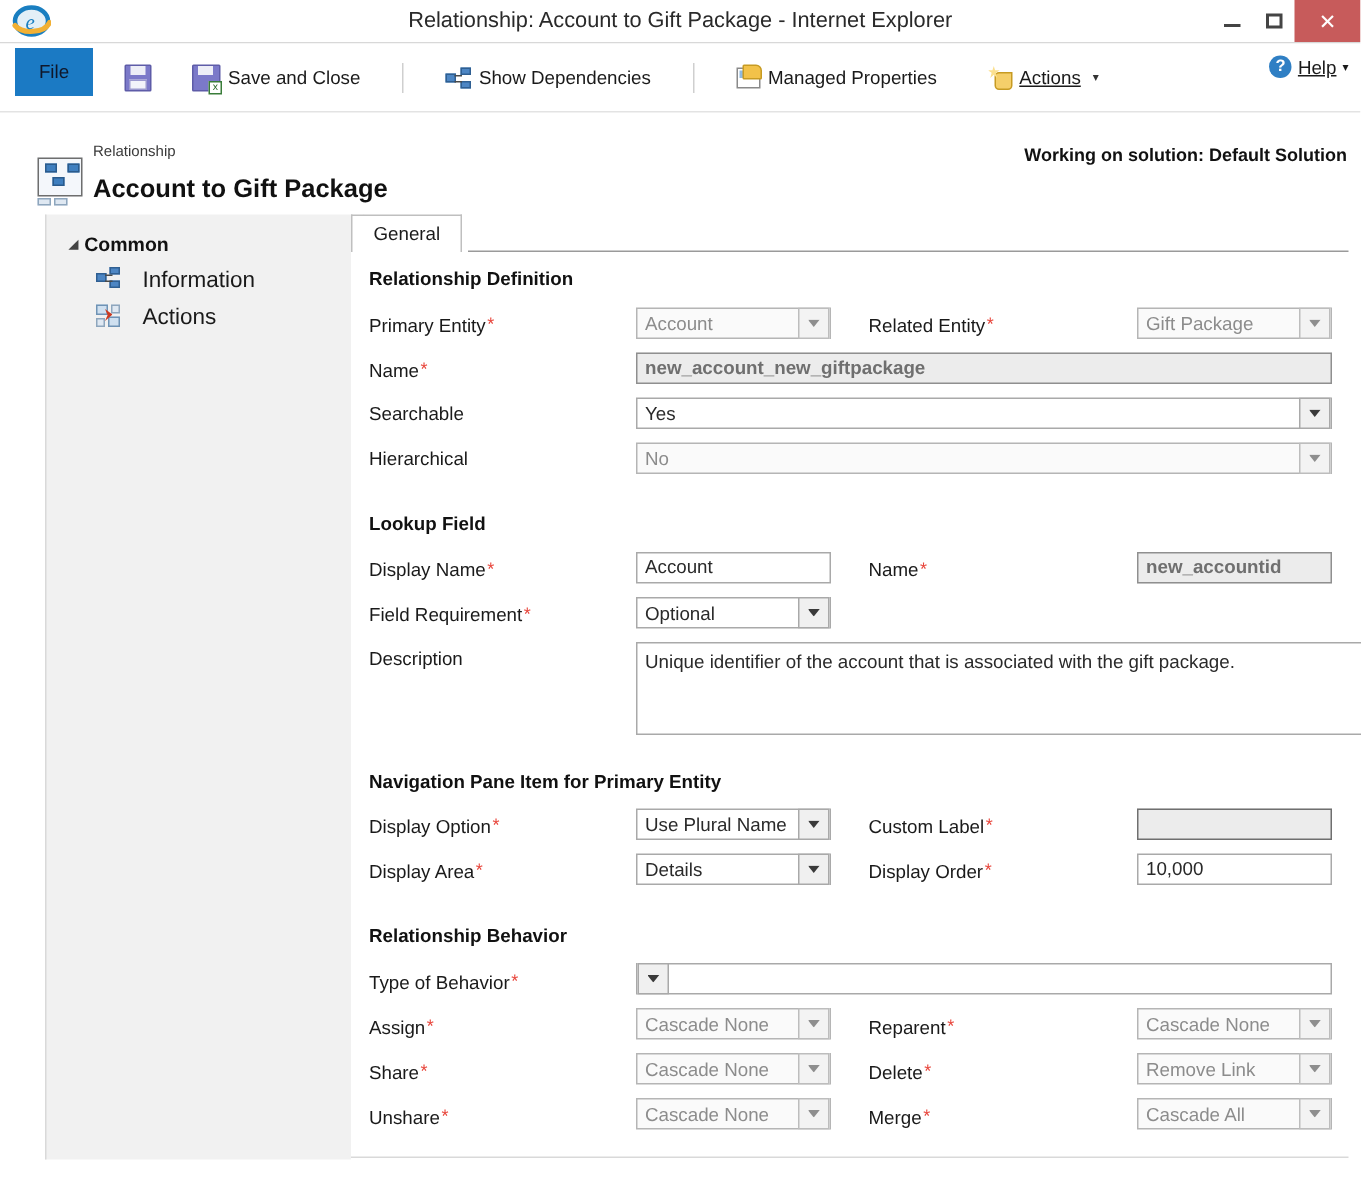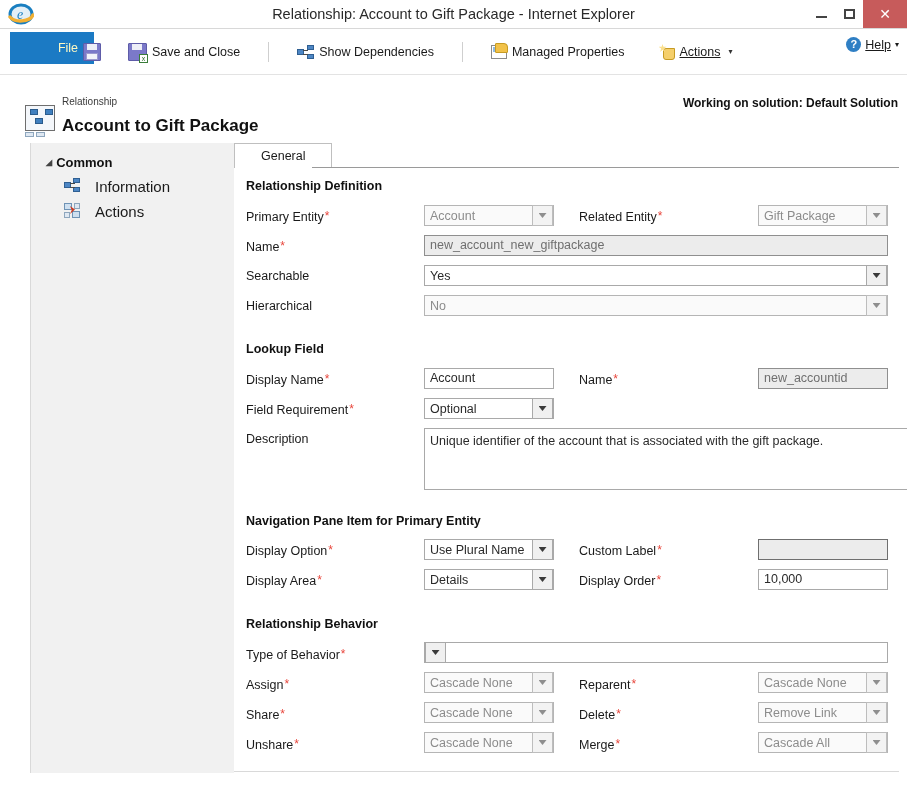--- a/index.html
+++ b/index.html
@@ -29,22 +29,22 @@
   .win-btn.close{width:44px;background:#c75b5b;color:#fff;font-size:14px;}
   .glyph-min{display:block;width:11px;height:2px;background:#444;margin-top:6px;}
   .glyph-max{display:block;width:11px;height:10px;border:2px solid #444;box-sizing:border-box;}
   
   .ribbon{
     position:relative;height:45px;background:#ffffff;
     border-bottom:1px solid #e3e3e3;
   }
   .file-tab{
     position:absolute;left:10px;top:3px;width:52px;height:32px;
-    background:#1b7ac4;color:#fef9c3;font-size:12.5px;
-    display:flex;align-items:center;justify-content:center;padding-left:32px;
+    background:#1b7ac4;color:#0f172a;font-size:12.5px;
+    display:flex;align-items:center;justify-content:center;
   }
   .cmds{
     position:absolute;left:74px;top:0;right:0;height:45px;
     display:flex;align-items:center;gap:16px;
   }
   .cmd{
     display:flex;align-items:center;gap:5px;padding:0 9px;height:30px;
     white-space:nowrap;font-size:12.5px;color:#1a1a1a;
   }
   .sep{width:1px;height:20px;background:#cfcfcf;margin:0 3px;}
@@ -109,21 +109,21 @@
   .ic-map span{position:absolute;box-sizing:border-box;}
   .ic-map .m1{left:0;top:0;width:8px;height:7px;background:#cfe0f0;border:1px solid #6f93b5;}
   .ic-map .m2{right:0;top:0;width:6px;height:6px;background:#dfe8f2;border:1px solid #8ea6bd;}
   .ic-map .m3{left:0;bottom:0;width:6px;height:6px;background:#dfe8f2;border:1px solid #8ea6bd;}
   .ic-map .m4{right:0;bottom:0;width:8px;height:7px;background:#cfe0f0;border:1px solid #6f93b5;}
   .ic-map .arr{left:6px;top:3px;width:5px;height:8px;background:#cc3b22;clip-path:polygon(0 0,100% 45%,0 100%,35% 50%);}
   
   .content{position:absolute;left:234px;top:0;width:665px;height:640px;background:#fff;}
   .tabstrip{position:relative;height:25px;}
   .tab{
-    position:absolute;left:0;top:0;height:24px;padding:0 26px;
+    position:absolute;left:0;top:0;height:24px;padding:0 14px;
     display:flex;align-items:center;font-size:12.5px;color:#1a1a1a;
     background:#fff;border:1px solid #bfbfbf;border-bottom:none;
   }
   .tab-underline{position:absolute;left:0;top:24px;width:665px;height:1px;background:#9a9a9a;}
   .tab-underline.cut{left:78px;width:587px;}
   .section-title{position:absolute;font-size:12.5px;font-weight:bold;color:#111;left:12px;}
   .row-label{position:absolute;font-size:12.5px;color:#1a1a1a;}
   .req{color:#e8463c;font-size:12px;vertical-align:1px;margin-left:1px;}
   
   .ctl{position:absolute;box-sizing:border-box;font-family:"Liberation Sans",sans-serif;}
@@ -142,21 +142,21 @@
   }
   .sel.disabled{background:#fafafa;border-color:#b5b5b5;}
   .sel.disabled .val{color:#8c8c8c;}
   .sel.disabled .btn{background:#f3f3f3;border-color:#bdbdbd;}
   .sel.disabled .btn i{background:#8e8e8e;}
   .txt{
     height:21px;border:1px solid #a9a9a9;background:#fff;
     padding-left:5px;font-size:12.5px;color:#2a2a2a;line-height:19px;
     white-space:nowrap;overflow:hidden;
   }
-  .txt.readonly{background:#ececec;border:1px solid #8f8f8f;color:#6f6f6f;}
+  .txt.readonly{background:#ececec;border:1px solid #8f8f8f;color:#6f6f6f;font-weight:bold;}
   .txt.empty{background:#ececec;border:1px solid #6f6f6f;}
   .area{
     border:1px solid #a9a9a9;background:#fff;padding:4px 5px;
     font-size:12.5px;color:#2a2a2a;line-height:16px;
   }
   .bottom-rule{position:absolute;left:234px;top:771px;width:665px;height:1px;background:#d9d9d9;}
 </style>
 </head>
 <body>
 

